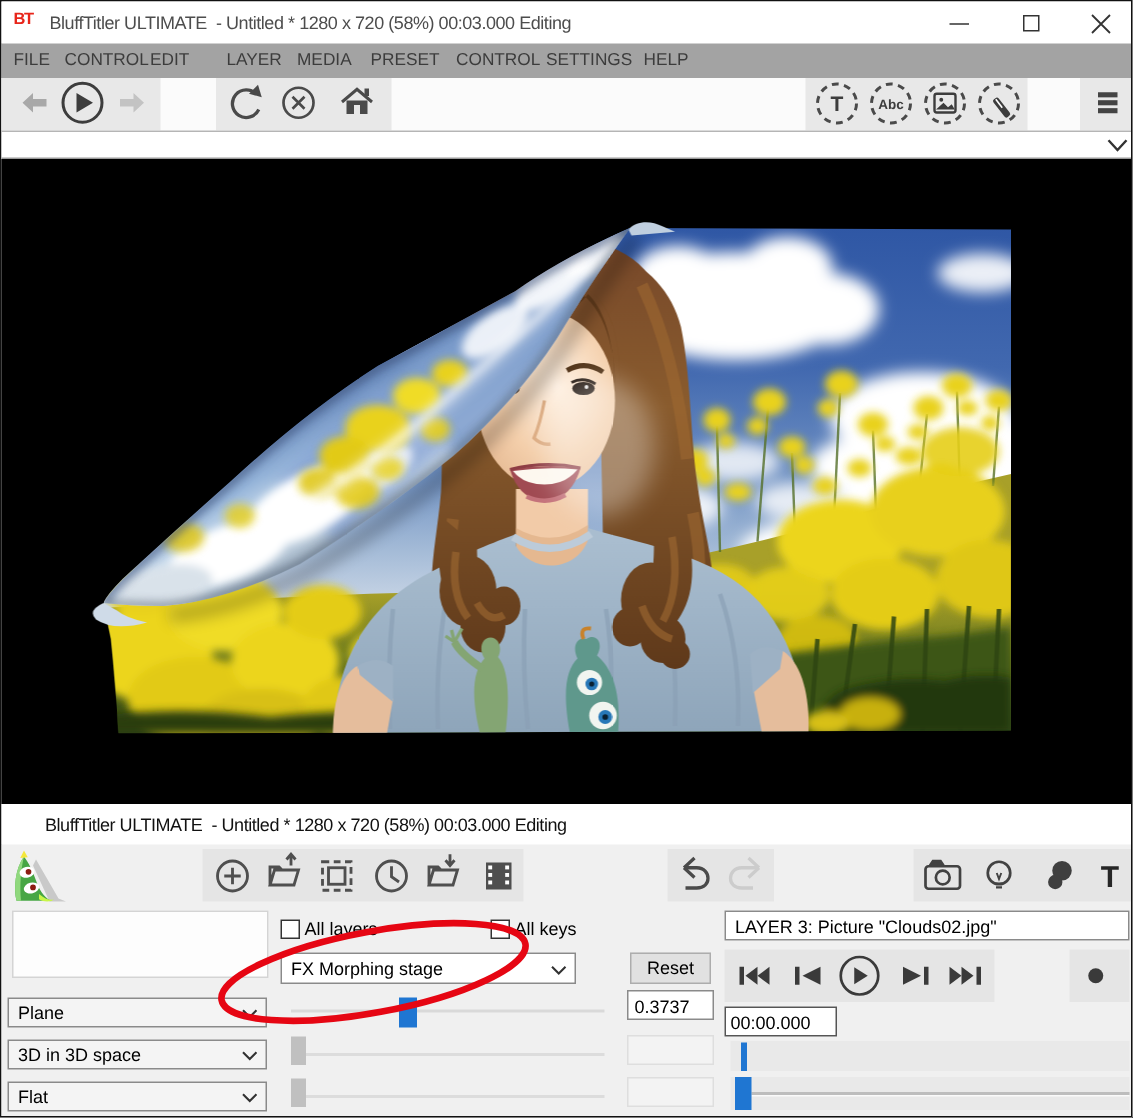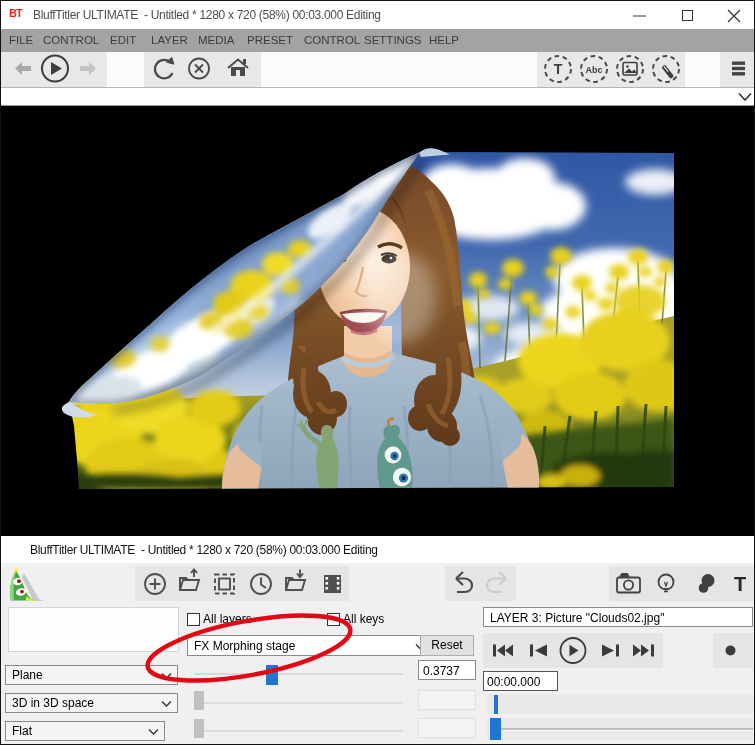--- a/index.html
+++ b/index.html
@@ -41,21 +41,21 @@
 <div class="abs" id="title-text">BluffTitler ULTIMATE&nbsp;&nbsp;- Untitled * 1280 x 720 (58%) 00:03.000 Editing</div>
 <svg class="abs" style="left:617px;top:1px" width="137" height="29" viewBox="0 0 137 29">
   <line x1="16" y1="15" x2="29" y2="15" stroke="#333" stroke-width="1"></line>
   <rect x="65.5" y="9.5" width="10" height="10" fill="none" stroke="#333" stroke-width="1"></rect>
   <path d="M111 9 L123 21 M123 9 L111 21" stroke="#333" stroke-width="1.2" fill="none"></path>
 </svg>
 
 <div class="abs" id="menubar">
   <span style="left:8px">FILE</span>
   <span style="left:42px">CONTROL</span>
-  <span style="left:109px">EDIT</span>
+  <span style="left:99px">EDIT</span>
   <span style="left:150px">LAYER</span>
   <span style="left:197px">MEDIA</span>
   <span style="left:246px">PRESET</span>
   <span style="left:303px">CONTROL</span>
   <span style="left:363px">SETTINGS</span>
   <span style="left:428px">HELP</span>
 </div>
 
 <div class="abs" id="toolbar1">
   <div class="tb" style="left:0;width:106px"></div>
@@ -511,21 +511,21 @@
   <text x="740" y="28" font-size="20" font-weight="bold" fill="#262626" text-anchor="middle" font-family="Liberation Sans">T</text>
 </svg>
 
 <div class="abs" style="left:8px;top:607px;width:171px;height:45px;background:#fdfdfd;border:1px solid #d4d4d4;box-sizing:border-box"></div>
 
 <div class="abs cb" style="left:187px;top:613px"></div>
 <div class="abs cblab" style="left:203px;top:612px">All layers</div>
 <div class="abs cb" style="left:327px;top:613px"></div>
 <div class="abs cblab" style="left:343px;top:612px">All keys</div>
 
-<div class="abs whitebox" style="left:187px;top:635px;width:245px;height:21px">
+<div class="abs whitebox" style="left:187px;top:635px;width:197px;height:21px">
   <span style="position:absolute;left:6px;top:3px">FX Morphing stage</span>
   <svg style="position:absolute;right:5px;top:7px" width="11" height="8" viewBox="0 0 11 8">
       <path d="M1 1.5 L5.5 6 L10 1.5" fill="none" stroke="#333" stroke-width="1.4"></path>
     </svg>
 </div>
 
 <div class="abs" style="left:420px;top:635px;width:54px;height:21px;background:#e1e1e1;border:1px solid #adadad;box-sizing:border-box;font-size:12px;color:#000;text-align:center;line-height:19px">Reset</div>
 
 <div class="abs whitebox" style="left:418px;top:660px;width:58px;height:20px">
     <span style="position:absolute;left:4px;top:3px">0.3737</span>
@@ -536,21 +536,21 @@
     <svg style="position:absolute;right:5px;top:6px" width="11" height="8" viewBox="0 0 11 8">
       <path d="M1 1.5 L5.5 6 L10 1.5" fill="none" stroke="#333" stroke-width="1.4"></path>
     </svg>
   </div>
 <div class="abs dd" style="left:5px;top:693px;width:173px;height:20px">
     <span class="t">3D in 3D space</span>
     <svg style="position:absolute;right:5px;top:6px" width="11" height="8" viewBox="0 0 11 8">
       <path d="M1 1.5 L5.5 6 L10 1.5" fill="none" stroke="#333" stroke-width="1.4"></path>
     </svg>
   </div>
-<div class="abs dd" style="left:5px;top:721px;width:160px;height:20px">
+<div class="abs dd" style="left:5px;top:721px;width:173px;height:20px">
     <span class="t">Flat</span>
     <svg style="position:absolute;right:5px;top:6px" width="11" height="8" viewBox="0 0 11 8">
       <path d="M1 1.5 L5.5 6 L10 1.5" fill="none" stroke="#333" stroke-width="1.4"></path>
     </svg>
   </div>
 
 <div class="abs" style="left:194px;top:673px;width:209px;height:2px;background:#d9d9d9"></div>
 <div class="abs" style="left:266px;top:665px;width:12px;height:20px;background:#1f76d2"></div>
 <div class="abs" style="left:195px;top:702px;width:208px;height:2px;background:#dcdcdc"></div>
 <div class="abs" style="left:194px;top:691px;width:10px;height:19px;background:#c0c0c0"></div>

